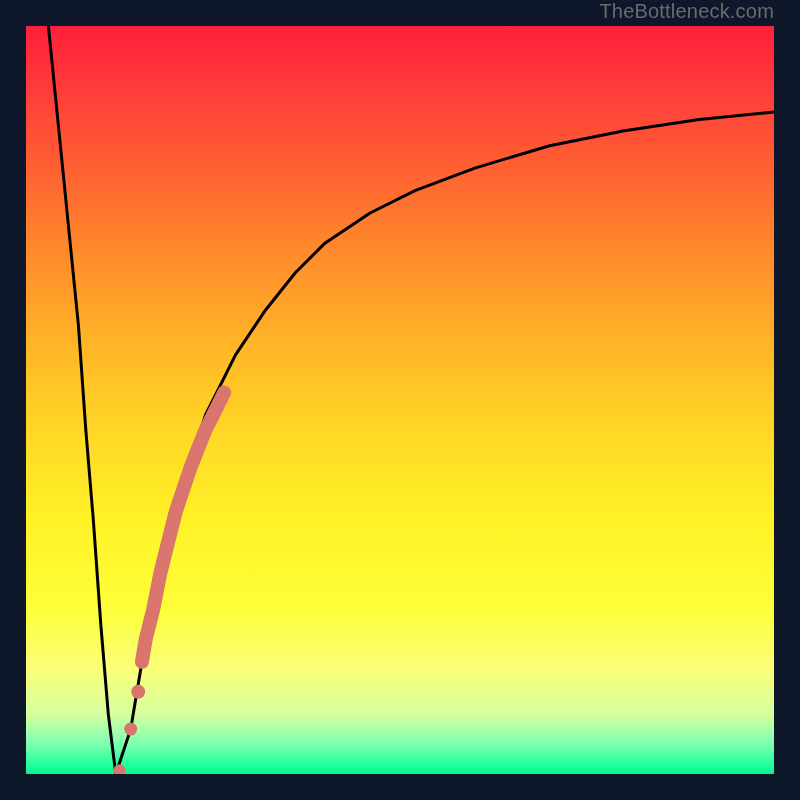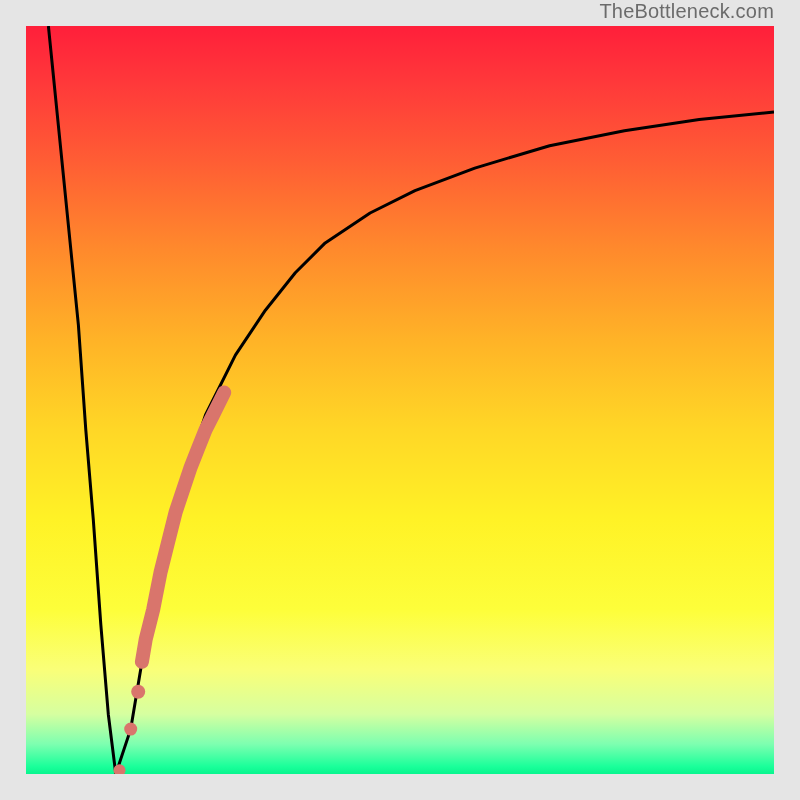--- a/index.html
+++ b/index.html
@@ -10,21 +10,21 @@
     overflow: hidden;
     background: #000;
     font-family: Arial, Helvetica, sans-serif;
   }
   .frame {
     position: absolute;
     top: 0;
     left: 0;
     width: 800px;
     height: 800px;
-    background: #e5e5e5;
+    background: #0f172a;
   }
   .plot {
     position: absolute;
     top: 26px;
     left: 26px;
     width: 748px;
     height: 748px;
     overflow: hidden;
   }
   .gradient {

